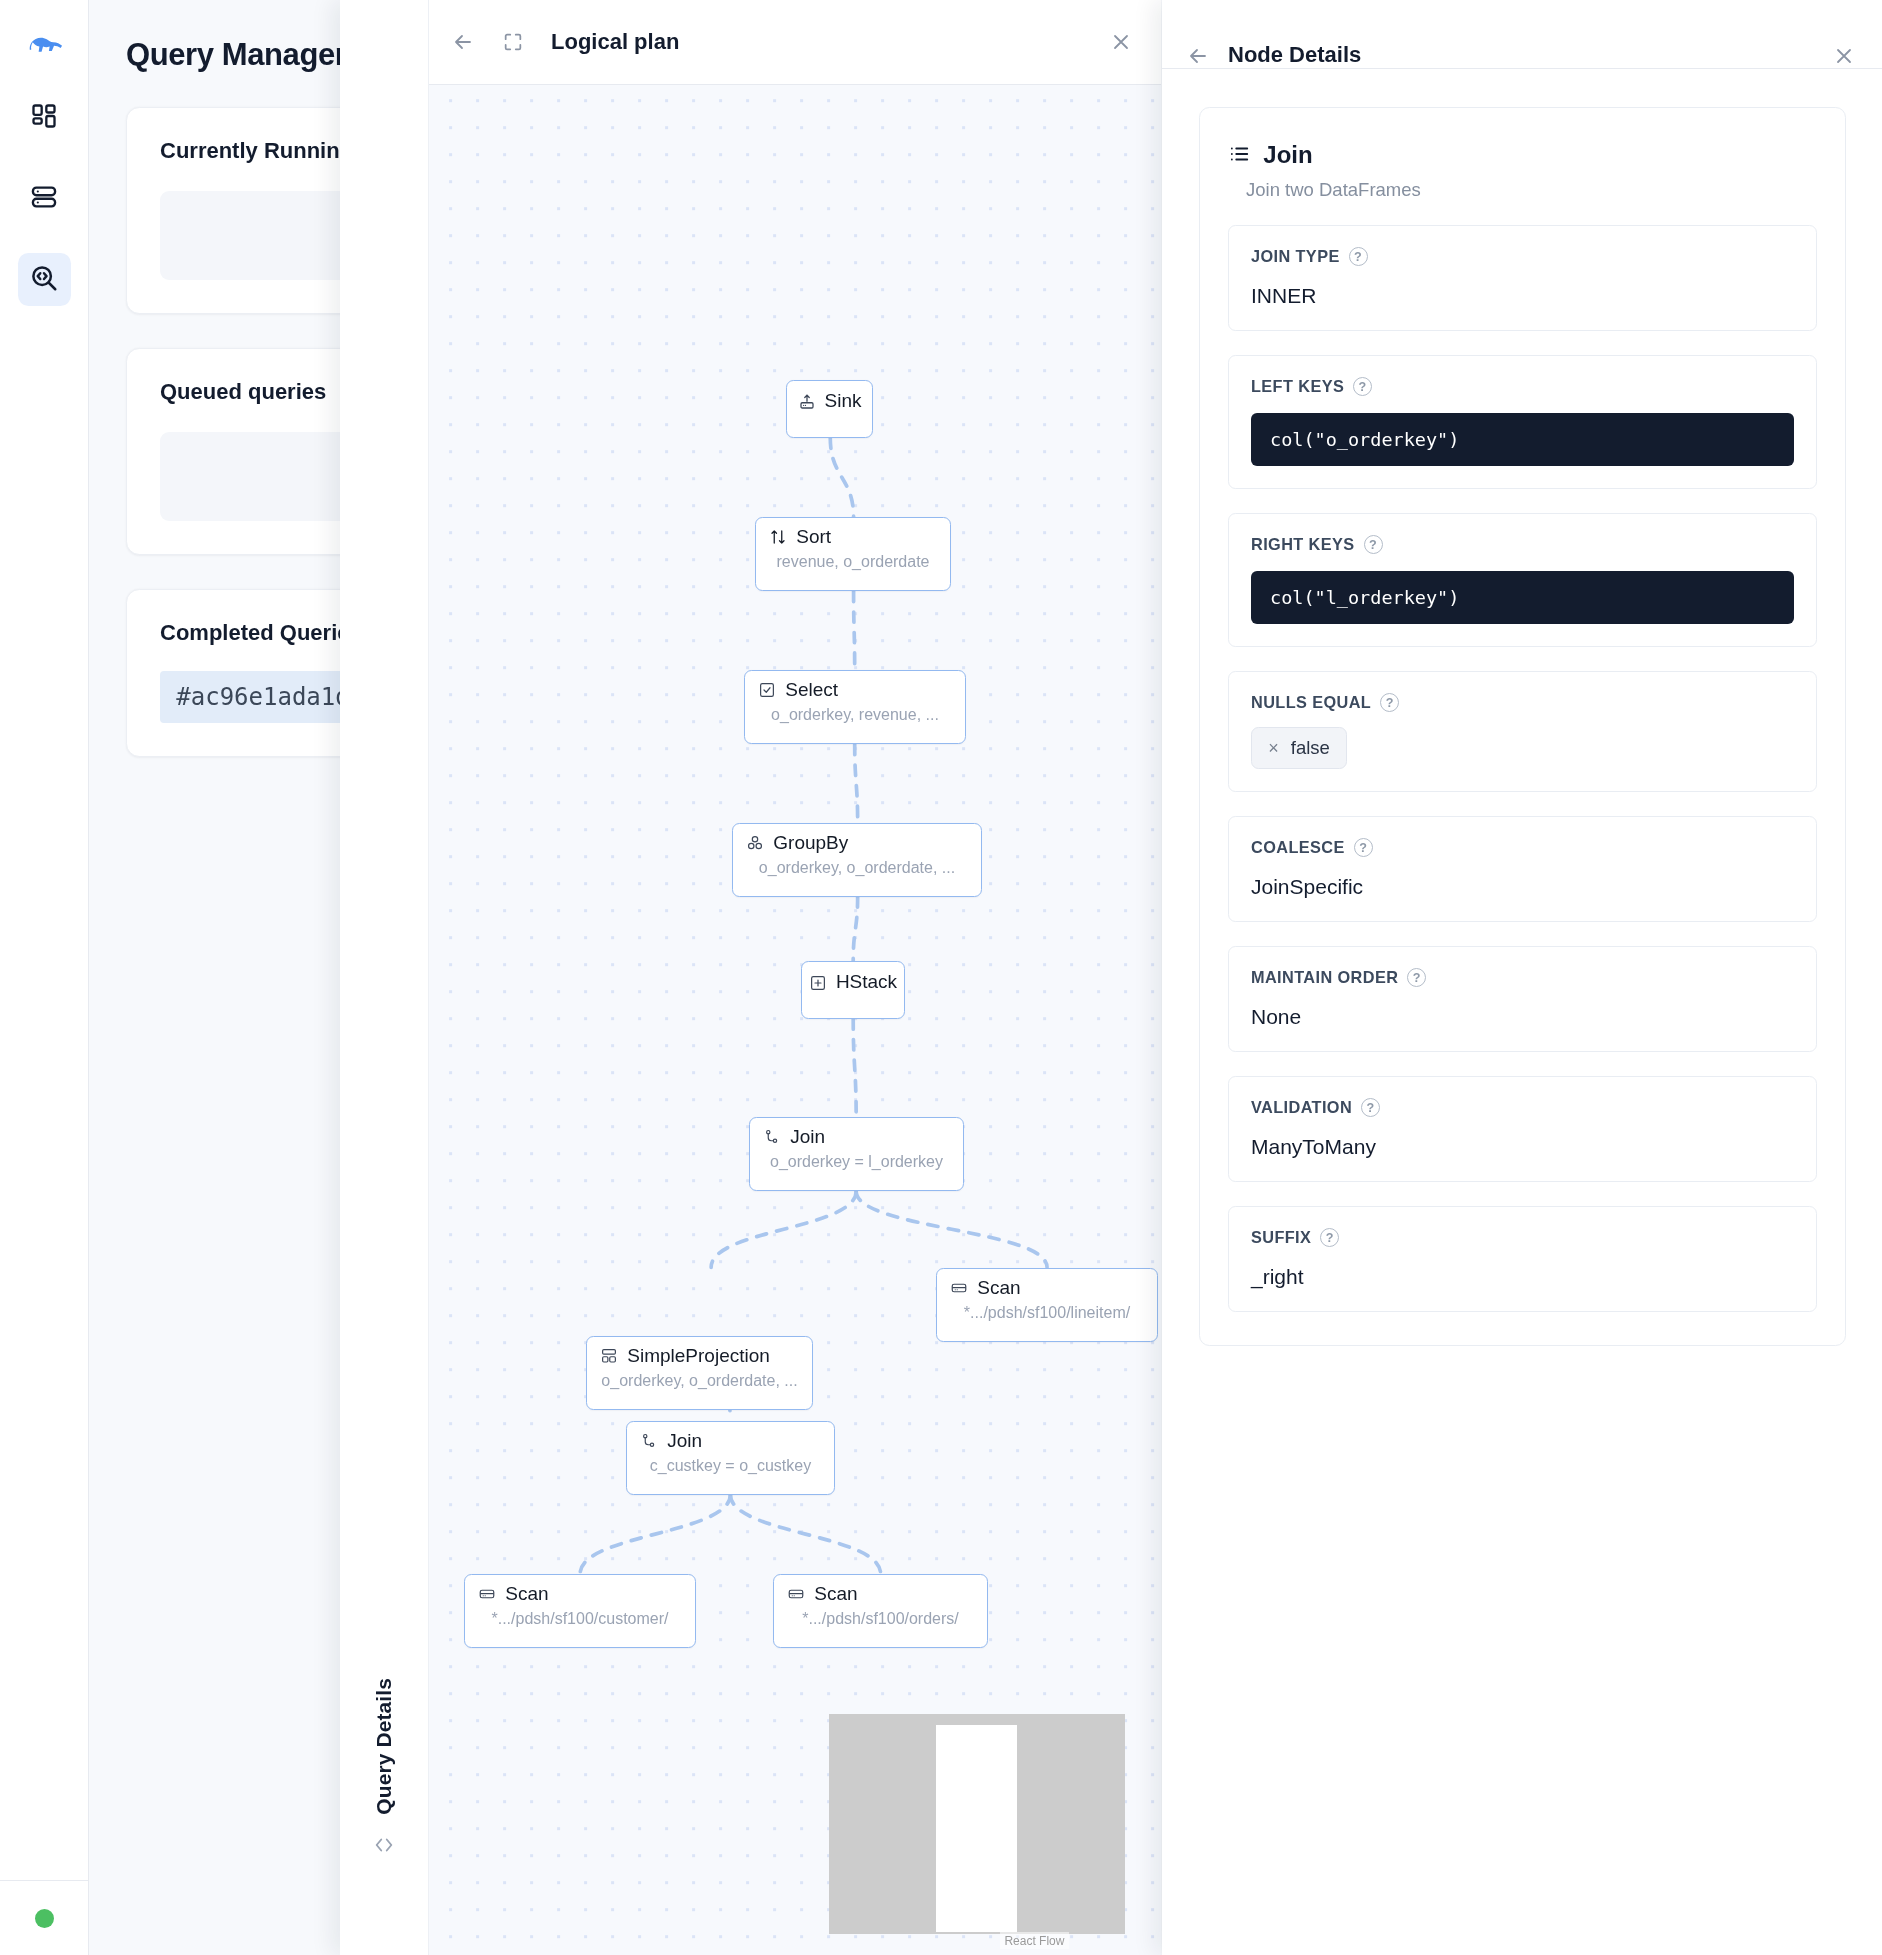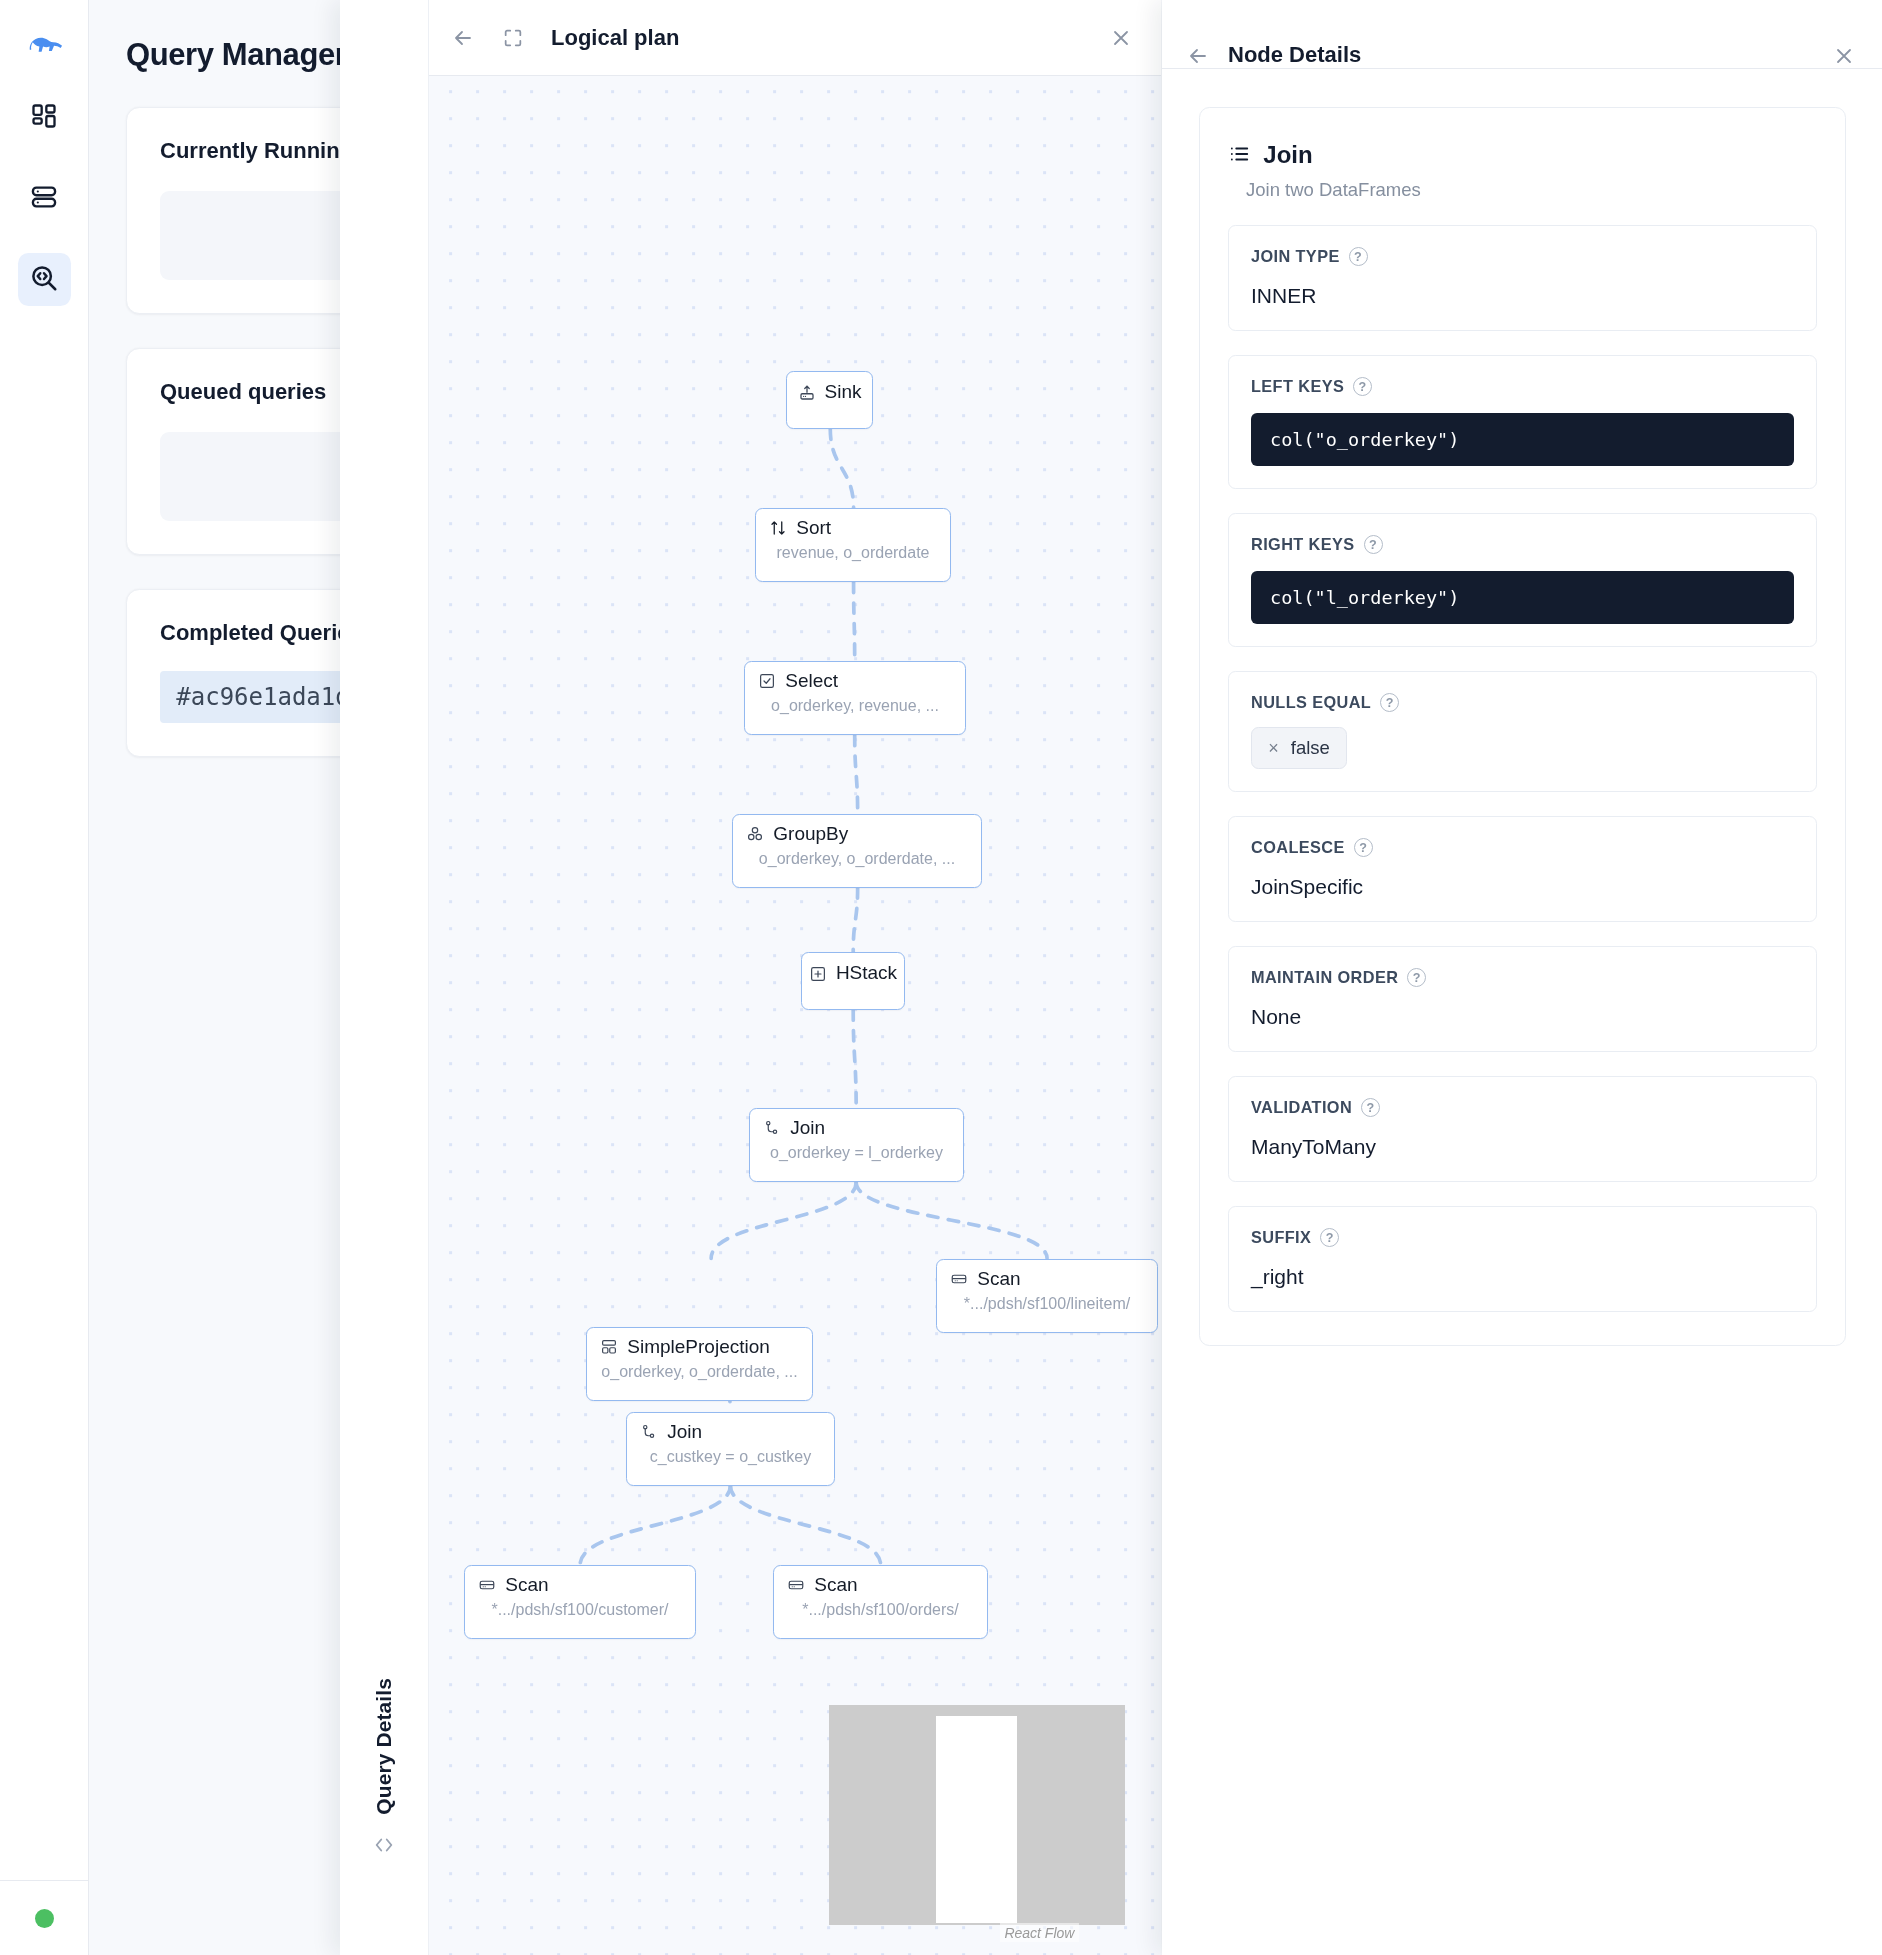--- a/index.html
+++ b/index.html
@@ -66,21 +66,21 @@
   }
   .plan-tab-label {
     writing-mode: vertical-rl; transform: rotate(180deg);
     font-size: 21px; font-weight: 700; color: #131c2e; letter-spacing: 0.1px;
     white-space: nowrap;
   }
   .plan-tab-chev { margin-top: 19px; color: #9aa3b2; }
 
   .plan-body { flex: 1; display: flex; flex-direction: column; min-width: 0; }
   .plan-header {
-    height: 76px; background: #fff; border-bottom: 0.7px solid #e7eaf0;
+    height: 85px; background: #fff; border-bottom: 0.7px solid #e7eaf0;
     display: flex; align-items: center; padding: 0 28px 0 22px; gap: 27px;
   }
   .hdr-icon { color: #8b94a4; display: flex; align-items: center; }
   .plan-header-title { font-size: 22px; font-weight: 700; color: #131c2e; }
   .hdr-grow { flex: 1; }
 
   .canvas {
     position: relative; flex: 1; overflow: hidden;
     background-color: #f7f9fd;
     background-image: radial-gradient(#dbe4f7 1.8px, transparent 1.8px);
@@ -100,22 +100,22 @@
   .node-sub { margin-top: 5.2px; font-size: 16px; color: #9aa3b3; text-align: center; }
   .node.compact { padding: 10.4px 16.3px; }
 
   svg.edges { position: absolute; left: 0; top: 0; pointer-events: none; }
 
   .minimap {
     position: absolute; background: #ccc; border: 0;
   }
   .minimap-view { position: absolute; background: #fff; }
   .rf-attrib {
-    position: absolute; font-size: 14px; color: #9a9a9a;
-    background: rgba(255,255,255,0.55); padding: 1.5px 4.4px; font-style: italic;
+    position: absolute; font-size: 12px; color: #9a9a9a;
+    background: rgba(255,255,255,0.55); padding: 1.5px 4.4px;
   }
 
   
   .details-panel {
     position: absolute; left: 1162px; top: 0; width: 721px; height: 1955px;
     background: #ffffff; box-shadow: -9px 0 21px rgba(16,24,40,0.07);
     display: flex; flex-direction: column;
   }
   .details-header {
     height: 69px; border-bottom: 0.7px solid #e7eaf0;

